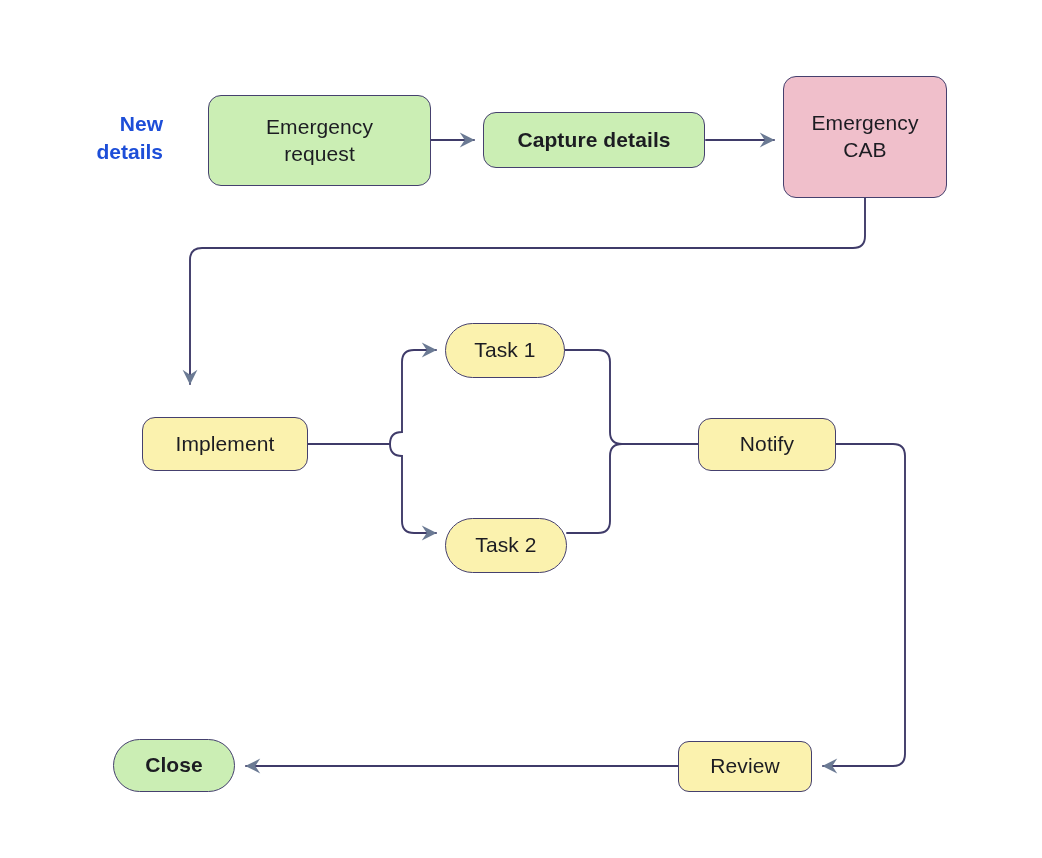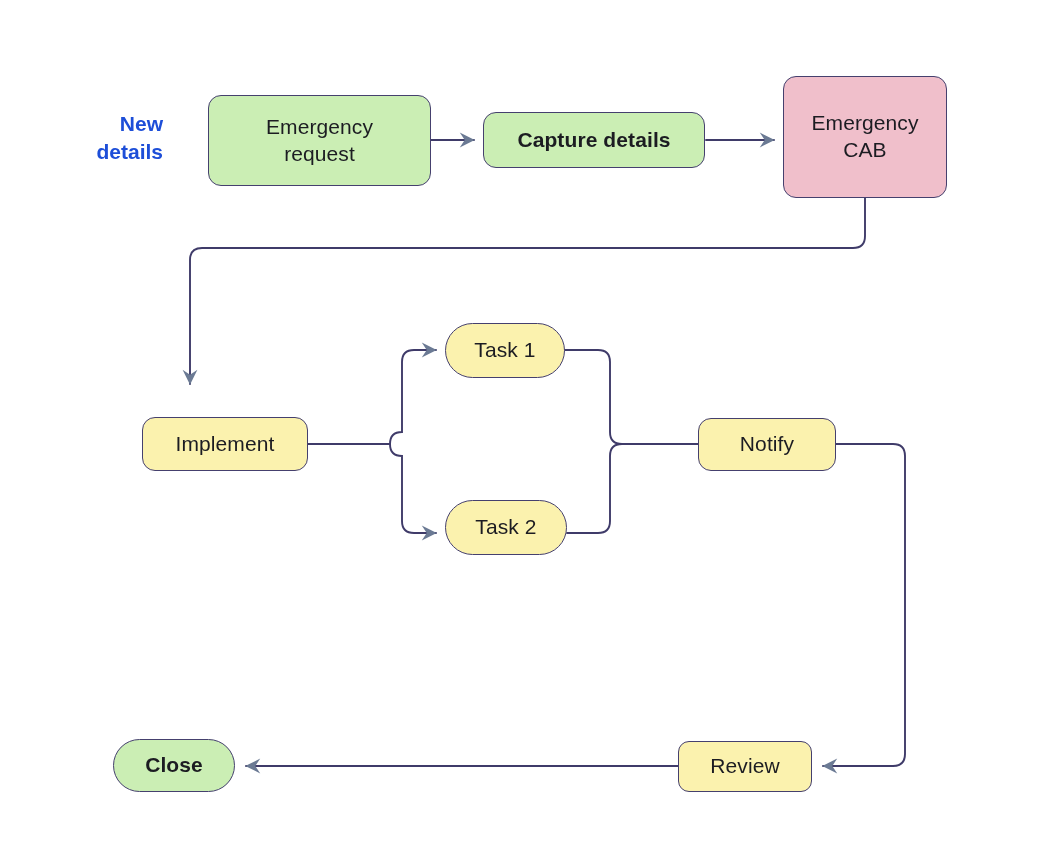--- a/index.html
+++ b/index.html
@@ -118,21 +118,21 @@
   </div>
 
   <div class="node yellow r-md" style="left:106px; top:417px; width:166px; height:54px;margin-left:36px;">
     <span>Implement</span>
   </div>
 
   <div class="node yellow r-pill" style="left:445px; top:323px; width:120px; height:55px;">
     <span>Task 1</span>
   </div>
 
-  <div class="node yellow r-pill" style="left:445px; top:500px; width:122px; height:55px;">
+  <div class="node yellow r-pill" style="left:445px; top:518px; width:122px; height:55px;">
     <span>Task 2</span>
   </div>
 
   <div class="node yellow r-md" style="left:698px; top:418px; width:138px; height:53px;">
     <span>Notify</span>
   </div>
 
   <div class="node green r-pill bold" style="left:113px; top:739px; width:122px; height:53px;">
     <span>Close</span>
   </div>

